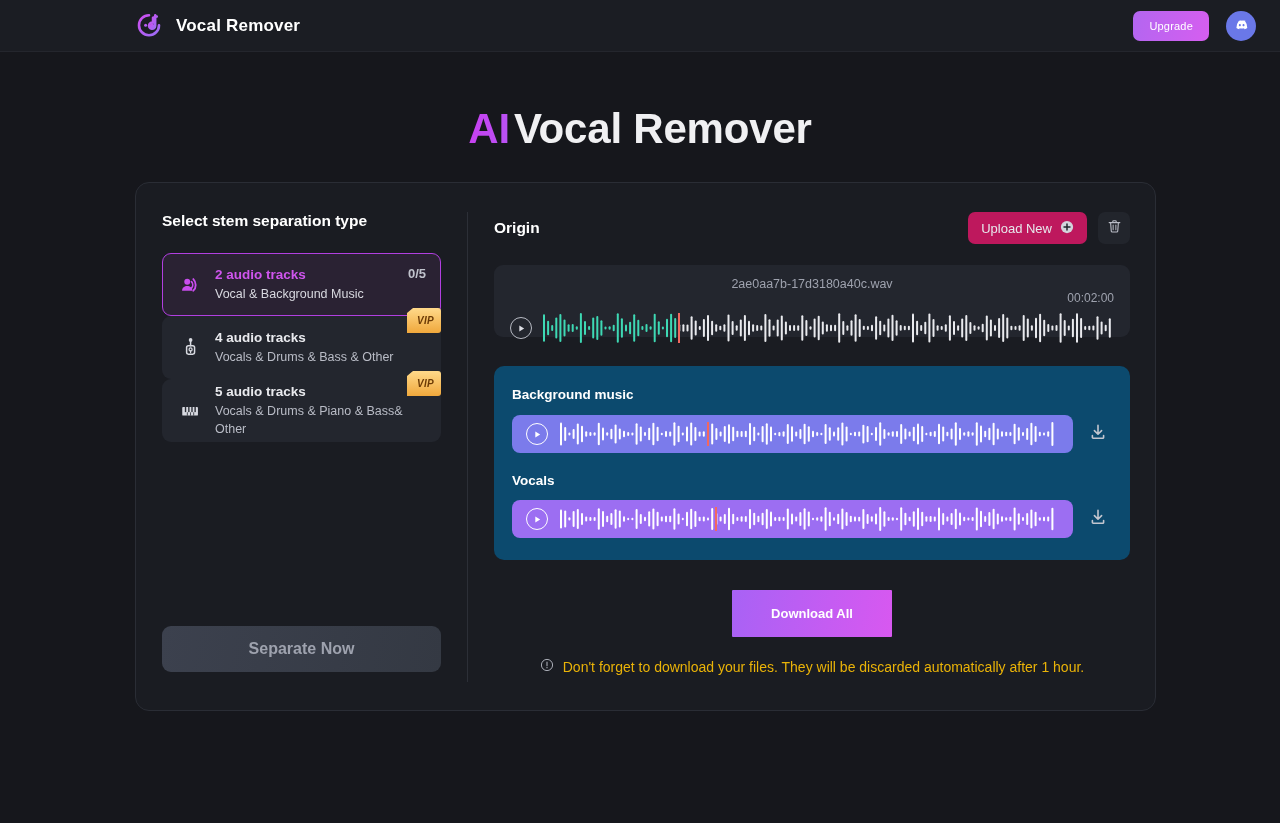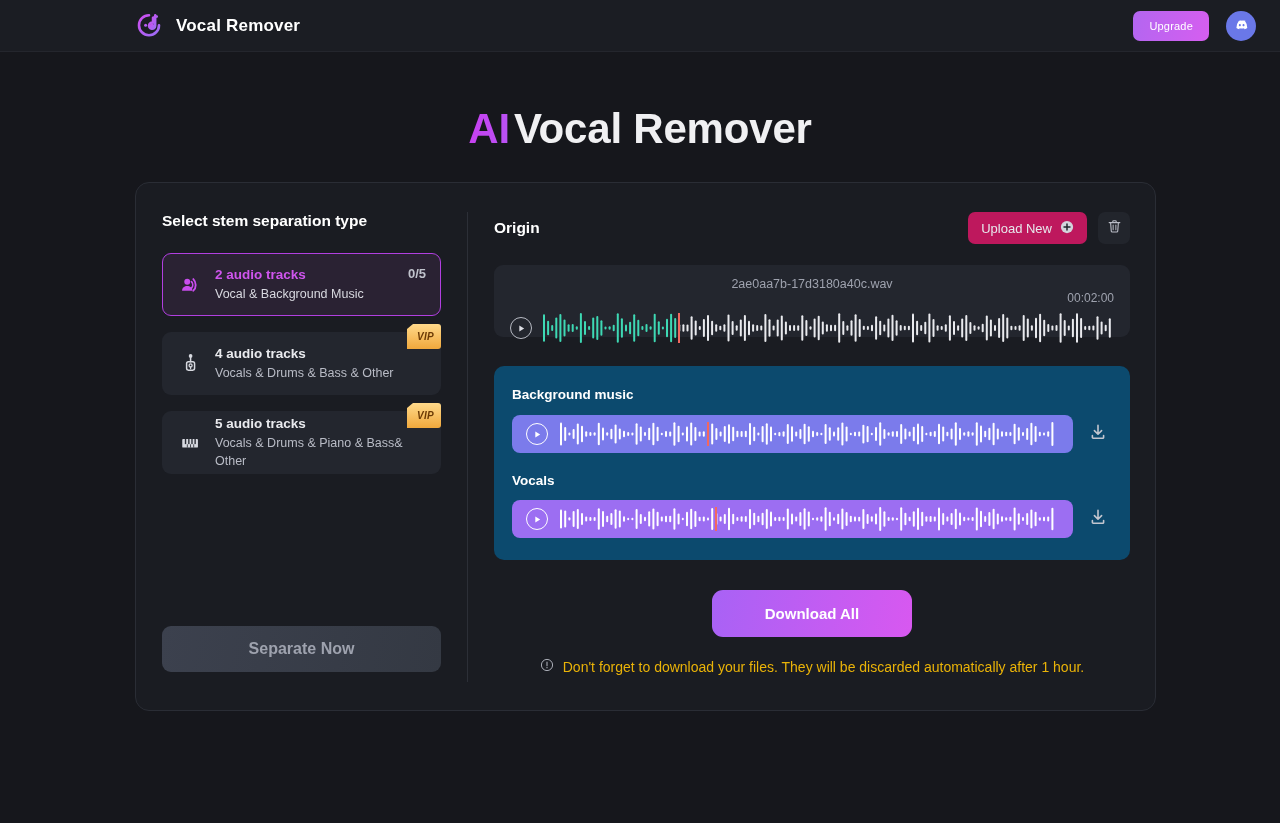--- a/index.html
+++ b/index.html
@@ -59,21 +59,21 @@
     background: #1a1c22; border: 1px solid #2a2d35; border-radius: 14px;
     display: flex;
   }
   .left-col { width: 331px; padding: 29px 26px 0 26px; position: relative; }
   .divider { width: 1px; background: #2c2f37; margin: 29px 0 28px 0; }
   .right-col { flex: 1; padding: 29px 25px 0 26px; position: relative; }
 
   .section-title { font-size: 15.5px; font-weight: bold; color: #ffffff; }
 
   
-  .stems { margin-top: 23px; display: flex; flex-direction: column; gap: 16px; }
+  .stems { margin-top: 23px; display: flex; flex-direction: column; gap: 0; }
   .stem-card {
     position: relative; height: 63px; border-radius: 9px;
     background: #23262e; border: 1px solid transparent;
     display: flex; align-items: center; padding: 0 14px; gap: 12px;
     cursor: pointer; overflow: visible;
   }
   .stem-card.selected {
     background: #2a2233; border: 1px solid #b13fe0;
   }
   .stem-icon { width: 26px; flex: 0 0 26px; display: flex; align-items: center; justify-content: center; }
@@ -158,23 +158,23 @@
   }
   .track-bar.bg { background: #7b7beb; }
   .track-bar.voc { background: #9c6ef2; }
   .track-bar .wave { height: 24px; }
   .dl-btn { width: 22px; height: 22px; flex: 0 0 22px; cursor: pointer; display: flex; align-items: center; justify-content: center; }
   .stem-label.second { margin-top: 20px; display: block; }
 
   
   .dl-all-wrap { text-align: center; margin-top: 30px; }
   .dl-all-btn {
-    width: 200px; height: 47px; border: none; border-radius: 11px;
+    width: 160px; height: 47px; border: none; border-radius: 1px;
     background: linear-gradient(100deg, #a862f5 0%, #d858f0 100%);
-    color: #fff; font-size: 15px; font-weight: bold;
+    color: #fff; font-size: 13px; font-weight: bold;
     font-family: "Liberation Sans", sans-serif; cursor: pointer;
   }
   .notice {
     margin-top: 21px; display: flex; align-items: center; justify-content: center; gap: 9px;
     font-size: 14px; color: #eab308;
   }
 </style>
 </head>
 <body>
 

